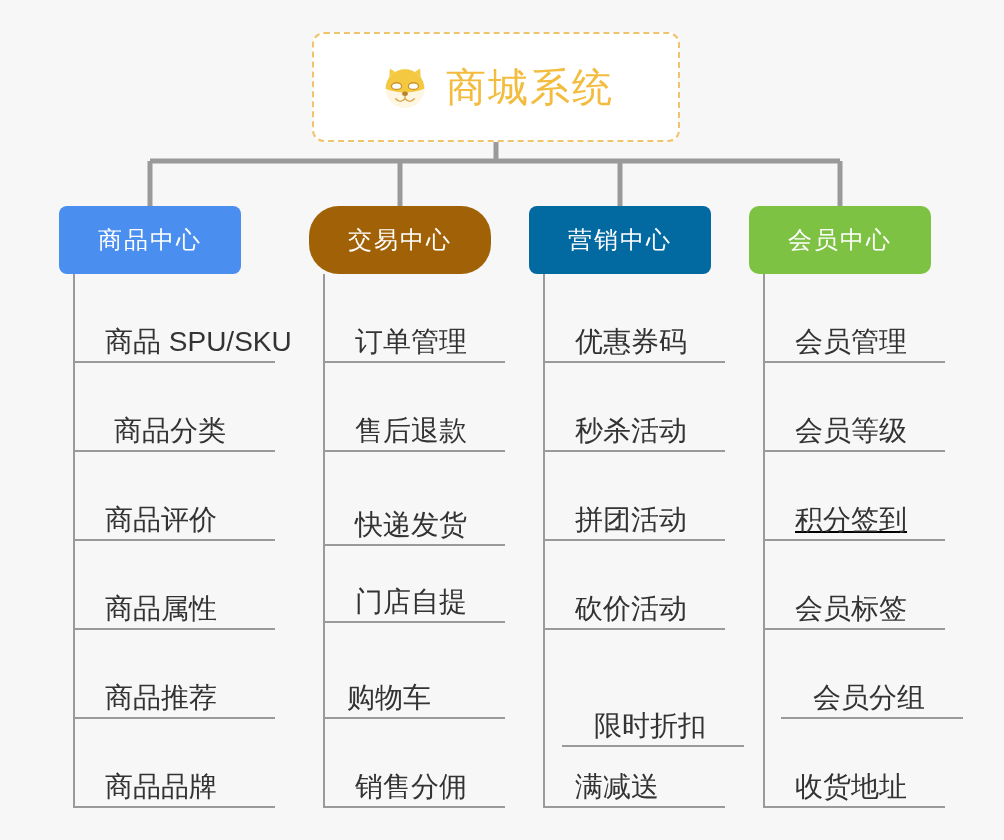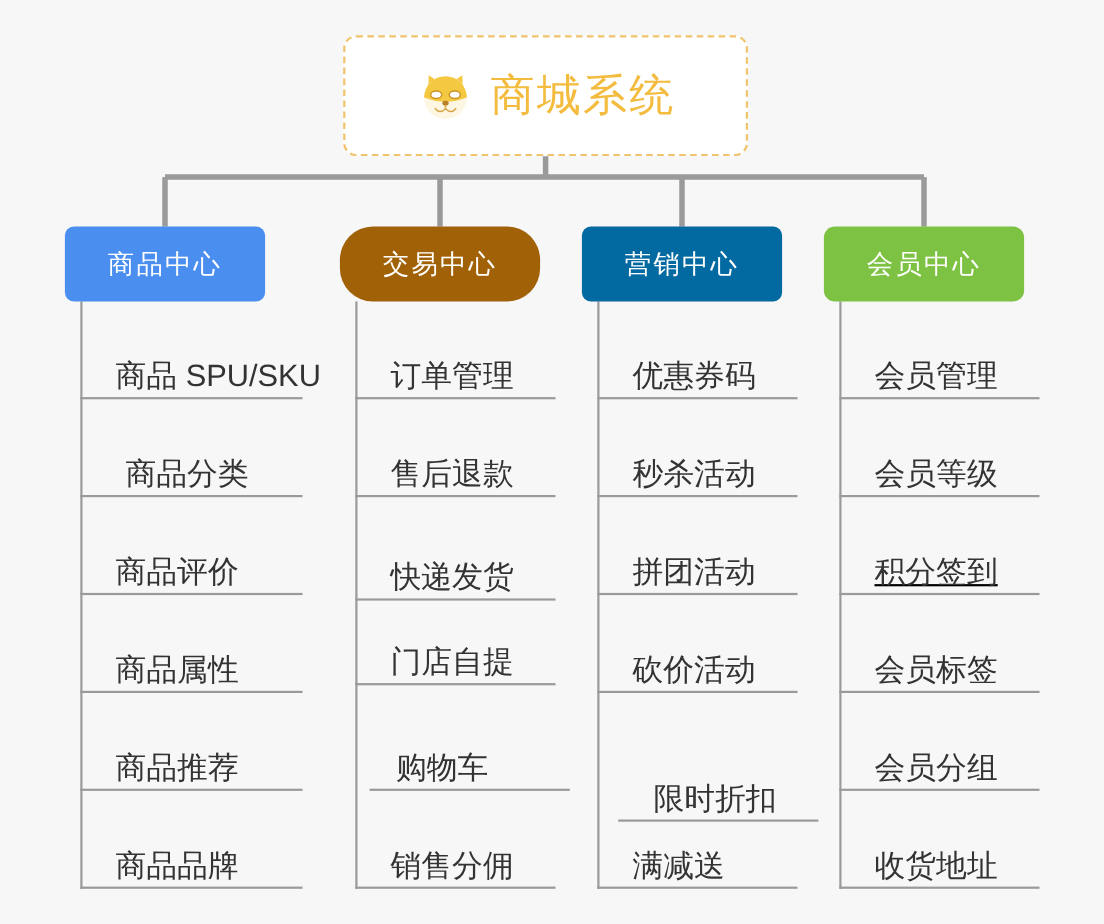--- a/index.html
+++ b/index.html
@@ -151,21 +151,21 @@
         </div>
         <div class="leaf" style="left: 323px; top: 363px; width: 182px;">
           <span class="leaf-label">售后退款</span>
         </div>
         <div class="leaf" style="left: 323px; top: 436px; width: 182px; margin-top: 21px;">
           <span class="leaf-label">快递发货</span>
         </div>
         <div class="leaf" style="left: 323px; top: 534px; width: 182px;">
           <span class="leaf-label">门店自提</span>
         </div>
-        <div class="leaf" style="left: 336px; top: 630px; width: 182px; padding-left: 24px;">
+        <div class="leaf" style="left: 323px; top: 630px; width: 182px; padding-left: 24px;">
           <span class="leaf-label">购物车</span>
         </div>
         <div class="leaf" style="left: 323px; top: 719px; width: 182px;">
           <span class="leaf-label">销售分佣</span>
         </div>
       </div>
       <div class="cat-box" style="left: 529px; top: 206px; width: 182px; background: #0369a1;">
         <span>营销中心</span>
       </div>
       <div class="leaf-col" style="left: 0px; top: 0px;">
@@ -199,21 +199,21 @@
         </div>
         <div class="leaf" style="left: 763px; top: 363px; width: 182px;">
           <span class="leaf-label">会员等级</span>
         </div>
         <div class="leaf" style="left: 763px; top: 452px; width: 182px; text-decoration: underline;">
           <span class="leaf-label">积分签到</span>
         </div>
         <div class="leaf" style="left: 763px; top: 541px; width: 182px;">
           <span class="leaf-label">会员标签</span>
         </div>
-        <div class="leaf" style="left: 763px; top: 630px; width: 182px; align-items: flex-end;">
+        <div class="leaf" style="left: 781px; top: 630px; width: 182px; align-items: flex-end;">
           <span class="leaf-label">会员分组</span>
         </div>
         <div class="leaf" style="left: 763px; top: 719px; width: 182px;">
           <span class="leaf-label">收货地址</span>
         </div>
       </div>
     </div>
 
 </div>
 

